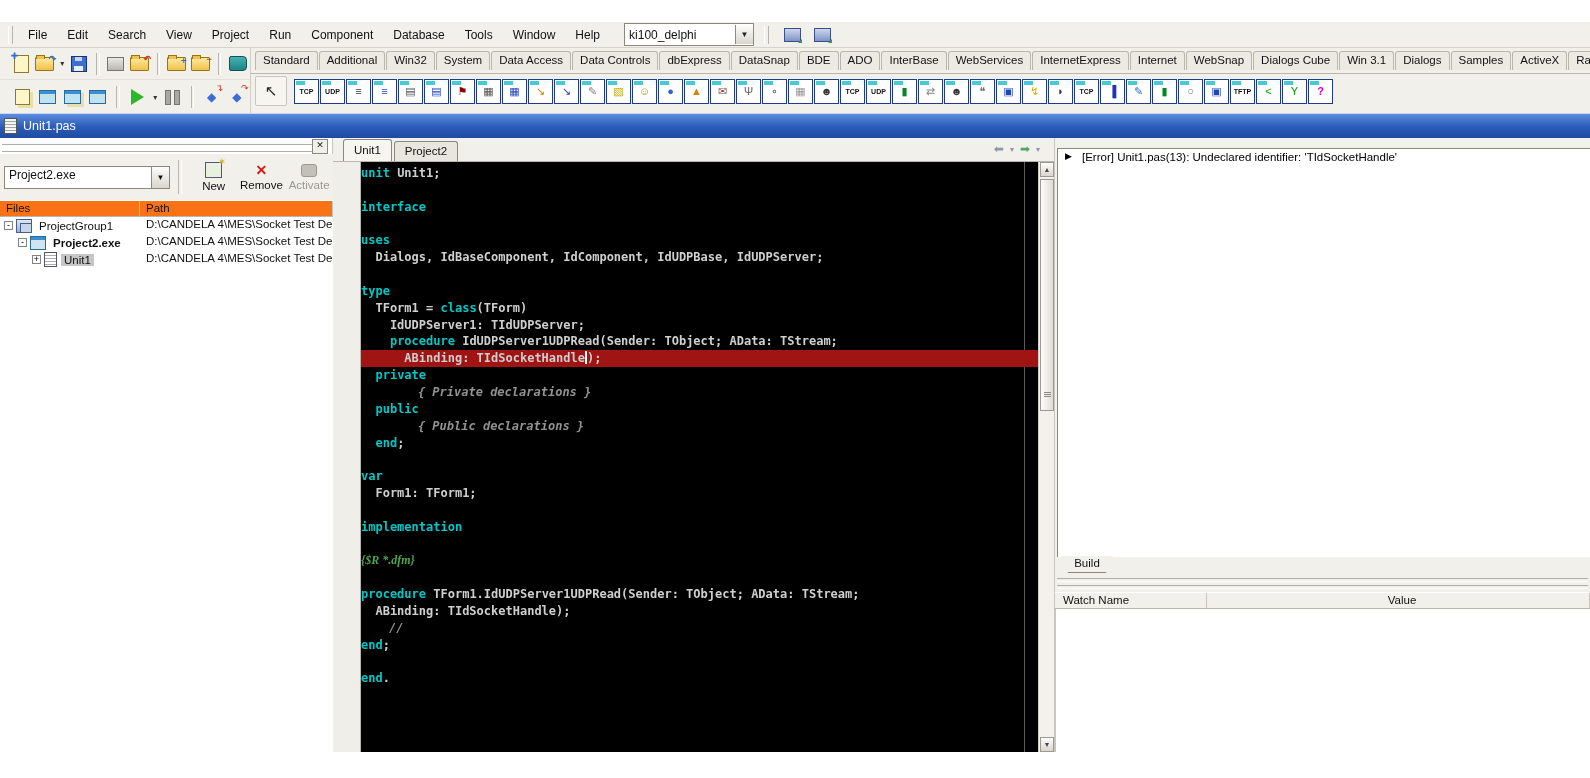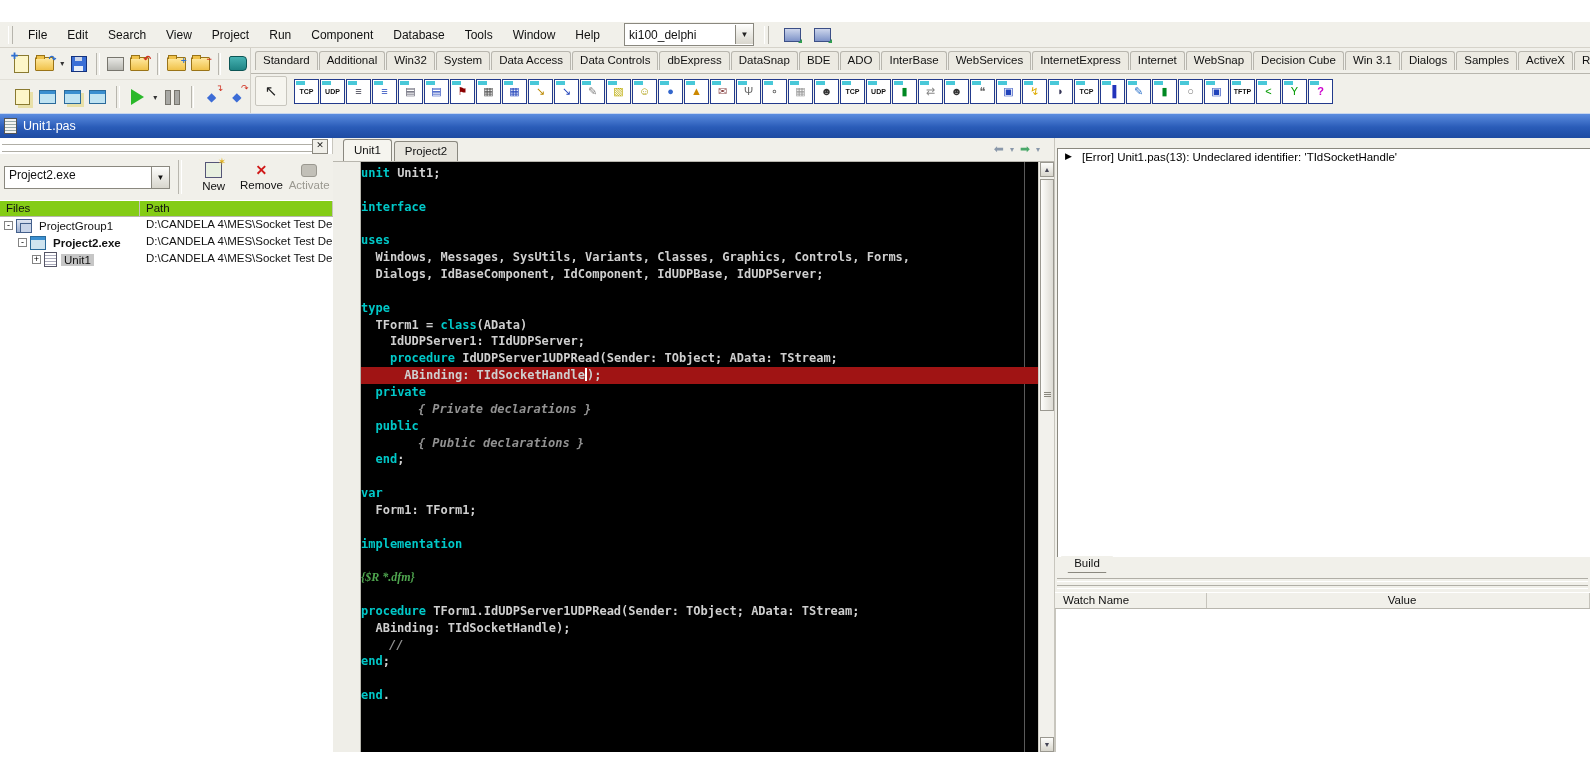--- a/index.html
+++ b/index.html
@@ -90,21 +90,21 @@
   .pm-combo{display:flex;height:21px;border:1px solid #8a887f;background:#fff;margin-left:4px;}
   .pm-combo .combo-text{width:138px;padding:1px 4px;white-space:nowrap;overflow:hidden;}
   .pm-combo .combo-btn{width:17px;background:linear-gradient(180deg,#fdfdfb,#d8d6cd);border-left:1px solid #8a887f;display:flex;align-items:center;justify-content:center;font-size:8px;}
   .pm-sep{width:2px;height:34px;border-left:1px solid #b8b6ae;border-right:1px solid #fff;margin:0 8px;}
   .pm-btn{width:52px;height:42px;display:flex;flex-direction:column;align-items:center;justify-content:center;font-size:11.5px;gap:2px;}
   .pm-btn.disabled{color:#9a9890;}
   .ic-new{width:15px;height:14px;background:#e8f0e0;border:1px solid #557;position:relative;}
   .ic-new::after{content:"✶";position:absolute;right:-5px;top:-7px;color:#e0b020;font-size:10px;}
   .ic-remove{color:#d01818;font-weight:bold;font-size:14px;line-height:14px;}
   .ic-activate{width:14px;height:11px;background:#c2c0b8;border:1px solid #9a9890;border-radius:3px;}
-  .pm-headers{position:absolute;left:0;top:62px;width:333px;height:17px;display:flex;background:#84cc16;border-top:1px solid #fff;border-bottom:1px solid #b8b6ae;box-sizing:border-box;font-size:11.5px;}
+  .pm-headers{position:absolute;left:0;top:62px;width:333px;height:17px;display:flex;background:#f97316;border-top:1px solid #fff;border-bottom:1px solid #b8b6ae;box-sizing:border-box;font-size:11.5px;}
   .pm-h{padding:1px 0 0 6px;border-right:1px solid #c6c4bc;box-sizing:border-box;}
   .pm-h.files{width:140px;}
   .pm-h.path{flex:1;}
   .pm-rows{position:absolute;left:0;top:79px;width:333px;bottom:0;background:#fff;overflow:hidden;}
   .pm-row{position:relative;height:17px;display:flex;align-items:center;font-size:11.5px;white-space:nowrap;}
   .exp{width:9px;height:9px;box-sizing:border-box;border:1px solid #848484;background:#fff;font-size:9px;line-height:7px;text-align:center;margin-right:3px;flex:none;color:#000;}
   .ticon{width:14px;height:12px;margin-right:4px;flex:none;position:relative;}
   .ticon-group{background:linear-gradient(180deg,#dfe6f2,#9db0d0);border:1px solid #44608c;}
   .ticon-group::after{content:"";position:absolute;left:3px;top:3px;width:10px;height:8px;background:#c8d4e8;border:1px solid #44608c;}
   .ticon-project{background:#cfe4ef;border:1px solid #2a6a9a;}
@@ -281,21 +281,21 @@
           <div class="ptab">Data Controls</div>
           <div class="ptab">dbExpress</div>
           <div class="ptab">DataSnap</div>
           <div class="ptab">BDE</div>
           <div class="ptab">ADO</div>
           <div class="ptab">InterBase</div>
           <div class="ptab">WebServices</div>
           <div class="ptab">InternetExpress</div>
           <div class="ptab">Internet</div>
           <div class="ptab">WebSnap</div>
-          <div class="ptab">Decision Cube</div>
+          <div class="ptab">Dialogs Cube</div>
           <div class="ptab">Win 3.1</div>
           <div class="ptab">Dialogs</div>
           <div class="ptab">Samples</div>
           <div class="ptab">ActiveX</div>
           <div class="ptab">Rave</div>
         </div>
       <div class="palette-icons" id="palette-icons">
         <div class="pointer-btn">
             <span>↖</span>
           </div>
@@ -497,25 +497,24 @@
       </div>
       <div class="ed-body">
         <div class="gutter"></div>
         <div class="code" id="code">
           <div class="rmargin"></div>
         <div class="cl"><span class="t-k">unit</span><span class="t-p"> Unit1;</span></div>
             <div class="cl"></div>
             <div class="cl"><span class="t-k">interface</span></div>
             <div class="cl"></div>
             <div class="cl"><span class="t-k">uses</span></div>
-            <div class="cl"><span class="t-p">  Windows, Messages, SysUtils, Variants, Classes, Graphics, Controls, Forms,</span></div>
             <div class="cl"><span class="t-p">  Dialogs, IdBaseComponent, IdComponent, IdUDPBase, IdUDPServer;</span></div>
             <div class="cl"></div>
             <div class="cl"><span class="t-k">type</span></div>
-            <div class="cl"><span class="t-p">  TForm1 = </span><span class="t-k">class</span><span class="t-p">(AData)</span></div>
+            <div class="cl"><span class="t-p">  TForm1 = </span><span class="t-k">class</span><span class="t-p">(TForm)</span></div>
             <div class="cl"><span class="t-p">    IdUDPServer1: TIdUDPServer;</span></div>
             <div class="cl"><span class="t-p">    </span><span class="t-k">procedure</span><span class="t-p"> IdUDPServer1UDPRead(Sender: TObject; AData: TStream;</span></div>
             <div class="cl err"><span class="t-p">      ABinding: TIdSocketHandle</span><span class="caret"></span><span class="t-p">);</span></div>
             <div class="cl"><span class="t-p">  </span><span class="t-k">private</span></div>
             <div class="cl"><span class="t-c">    { Private declarations }</span></div>
             <div class="cl"><span class="t-p">  </span><span class="t-k">public</span></div>
             <div class="cl"><span class="t-c">    { Public declarations }</span></div>
             <div class="cl"><span class="t-p">  </span><span class="t-k">end</span><span class="t-p">;</span></div>
             <div class="cl"></div>
             <div class="cl"><span class="t-k">var</span></div>

